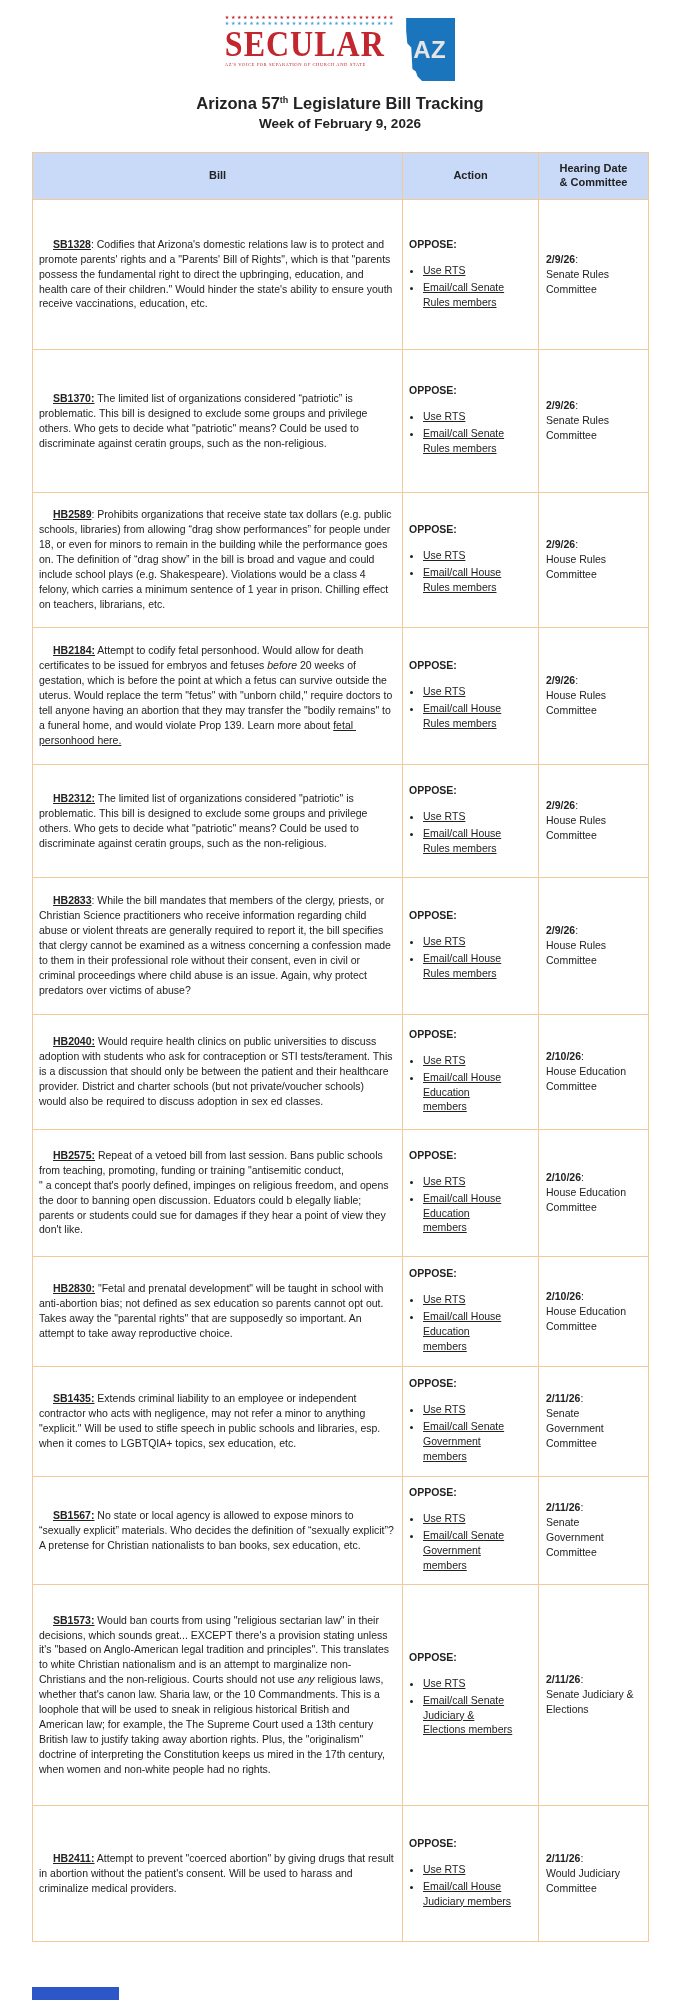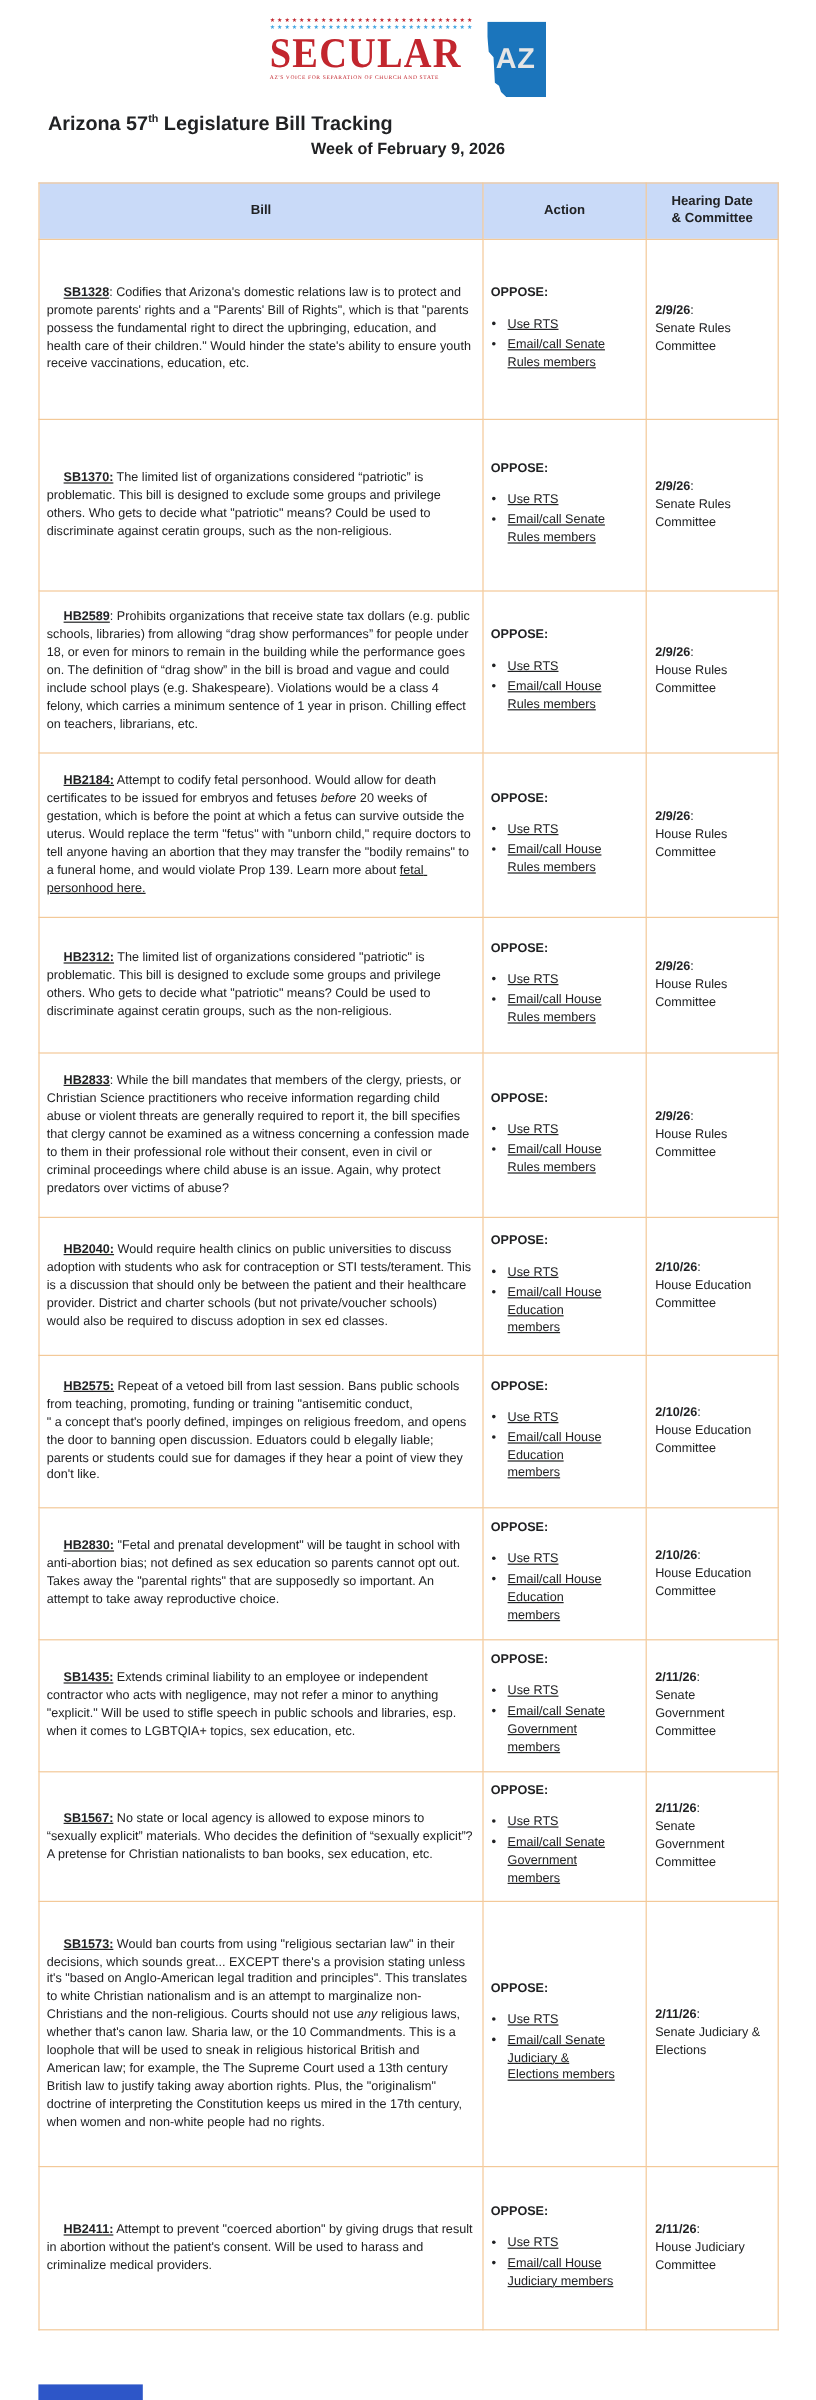--- a/index.html
+++ b/index.html
@@ -32,21 +32,21 @@
     line-height:1.02;transform:scaleY(1.1);margin-top:1px;
   }
   .tagline{font-size:4.6px;letter-spacing:0.55px;color:var(--logo-red);margin-top:2px;white-space:nowrap;}
   .az-badge{
     width:57px;height:63px;background:var(--logo-blue);
     clip-path:polygon(14% 0,100% 0,100% 100%,42% 100%,34% 93%,31% 85%,25% 81%,23% 47%,16% 40%,14% 20%);
     display:flex;align-items:center;justify-content:center;margin-top:3px;
   }
   .az-badge span{color:#e5e5e5;font-size:24px;font-weight:bold;letter-spacing:0.5px;padding-left:6px;}
   
-  .title{ font-weight:bold;font-size:16.5px;margin:12px 0 0;line-height:1.25;padding-left:40px;}
+  .title{ text-align:center;font-weight:bold;font-size:16.5px;margin:12px 16px 0;line-height:1.25;}
   .title sup{font-size:9px;}
   .subtitle{text-align:center;font-weight:bold;font-size:13.5px;margin:2px 0 0;}
   
   table{border-collapse:collapse;table-layout:fixed;width:616px;margin:21px 32px 0;}
   col.c-bill{width:370px;} col.c-action{width:136px;} col.c-hearing{width:110px;}
   th,td{border:1px solid var(--border);vertical-align:middle;}
   thead th{
     background:var(--header-bg);height:47px;font-size:11px;font-weight:bold;
     text-align:center;padding:3px;line-height:1.25;
   }
@@ -327,21 +327,21 @@
     </td>
     <td class="action-cell">
       <div class="oppose">OPPOSE:</div>
       <ul class="action-list">
               <li><a>Use RTS</a></li>
               <li><a>Email/call House Judiciary members</a></li>
             </ul>
     </td>
     <td class="hearing-cell">
       <div><span class="hearing-date">2/11/26</span><span>:</span></div>
-      <div class="committee">House Judiciary Committee</div>
+      <div class="committee">Would Judiciary Committee</div>
     </td>
   </tr>
 </tbody>
   </table>
 
   <div class="next-page-partial" style="background: rgb(45, 86, 200);"></div>
 
 </div>
 
 </body></html>

